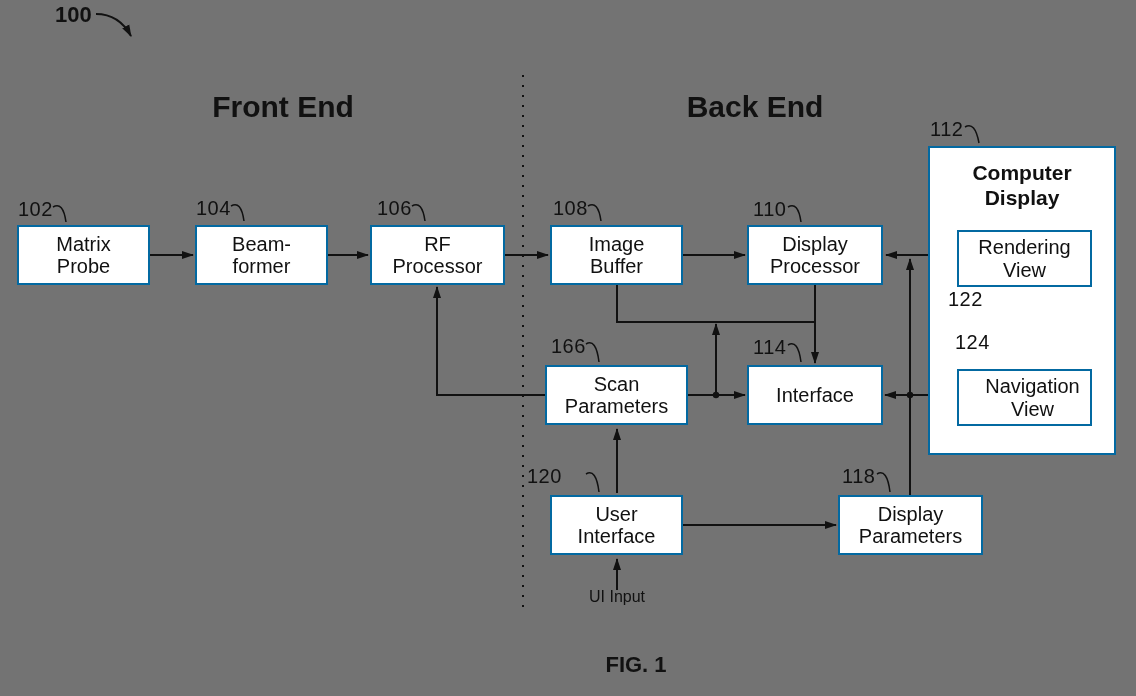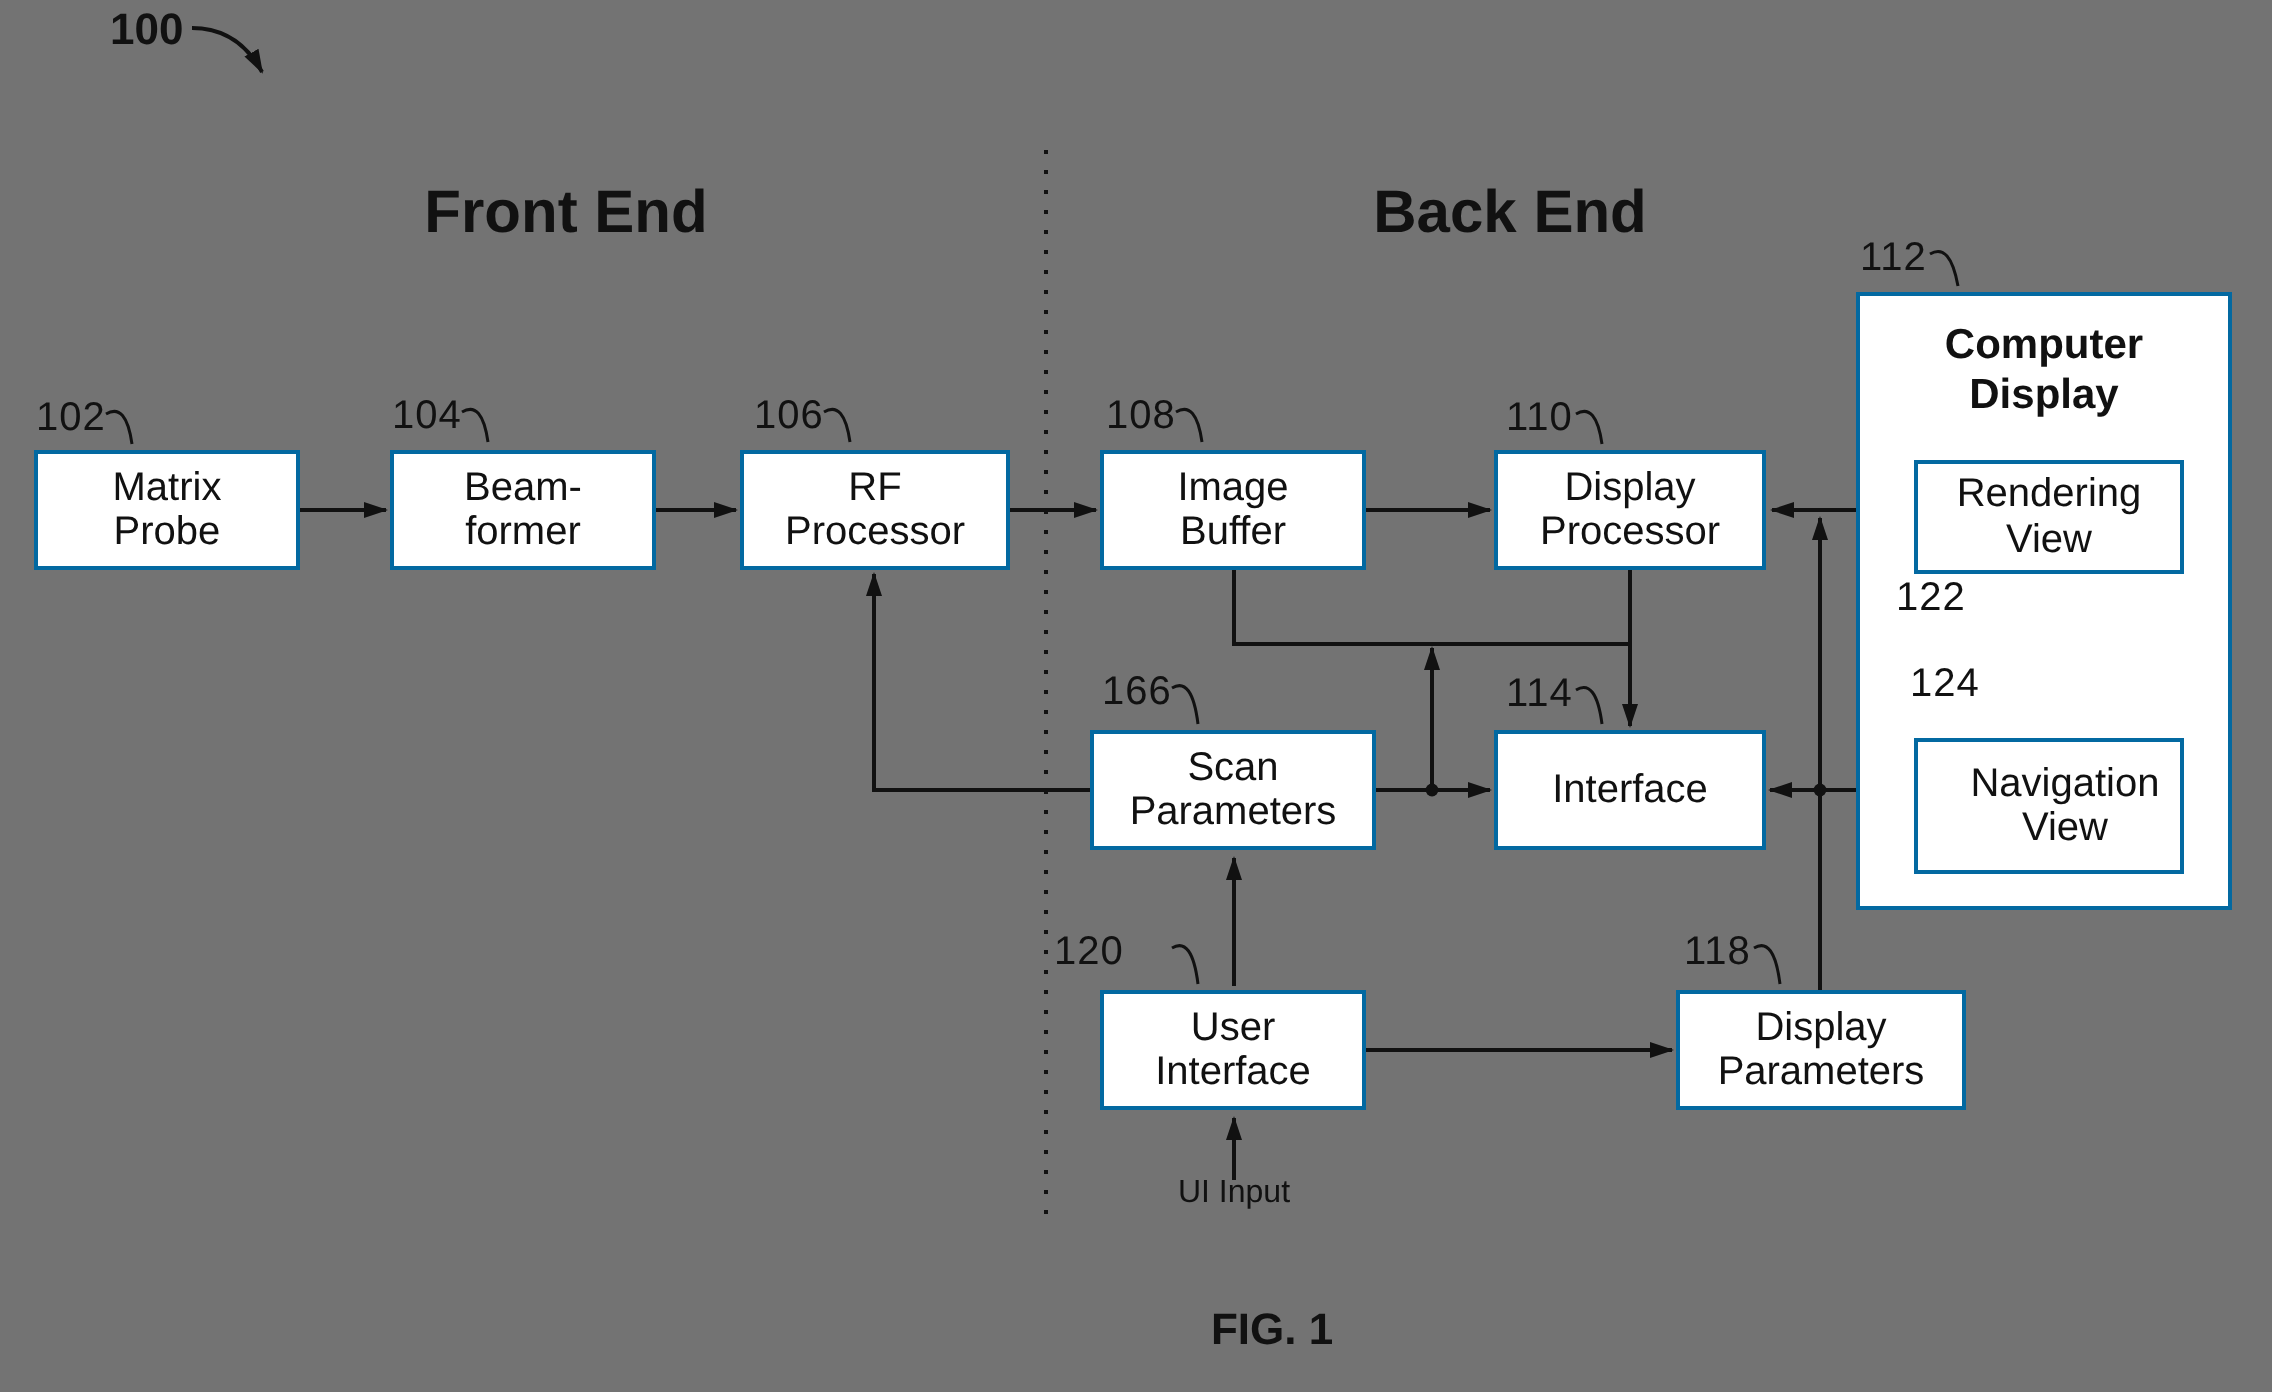--- a/index.html
+++ b/index.html
@@ -110,21 +110,21 @@
 Processor</span>
   </div>
 
   <div class="box outer" style="left:928px; top:146px; width:188px; height:309px;">
     <div class="cd-title">Computer
 Display</div>
     <div class="box" style="left:27px; top:82px; width:135px; height:57px;">
       <span class="lbl">Rendering
 View</span>
     </div>
-    <div class="box" style="left:27px; top:221px; width:135px; height:68px;padding-left:16px;">
+    <div class="box" style="left:27px; top:221px; width:135px; height:57px;padding-left:16px;">
       <span class="lbl">Navigation
 View</span>
     </div>
   </div>
 
   <div class="box" style="left:545px; top:365px; width:143px; height:60px;">
     <span class="lbl">Scan
 Parameters</span>
   </div>
   <div class="box" style="left:747px; top:365px; width:136px; height:60px;">

